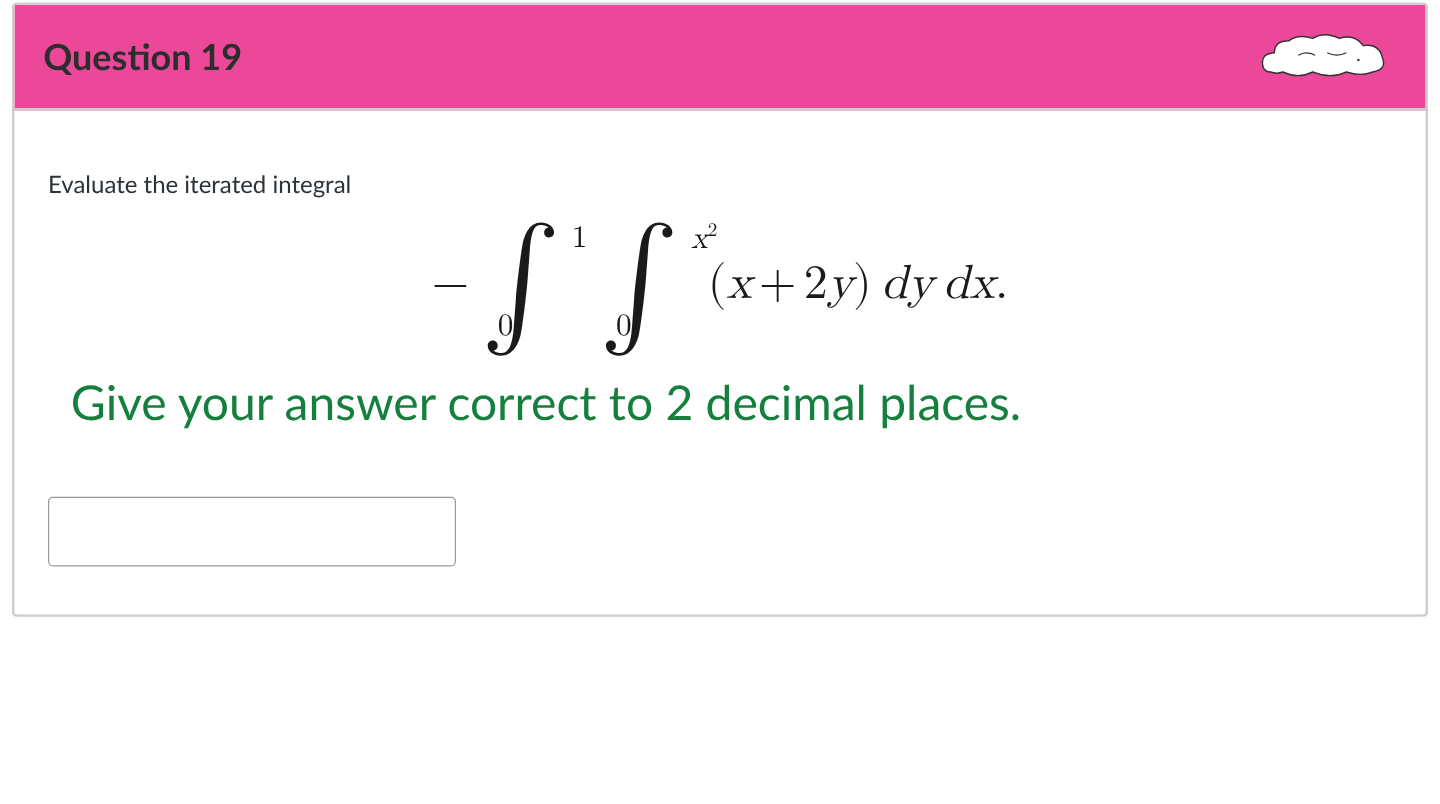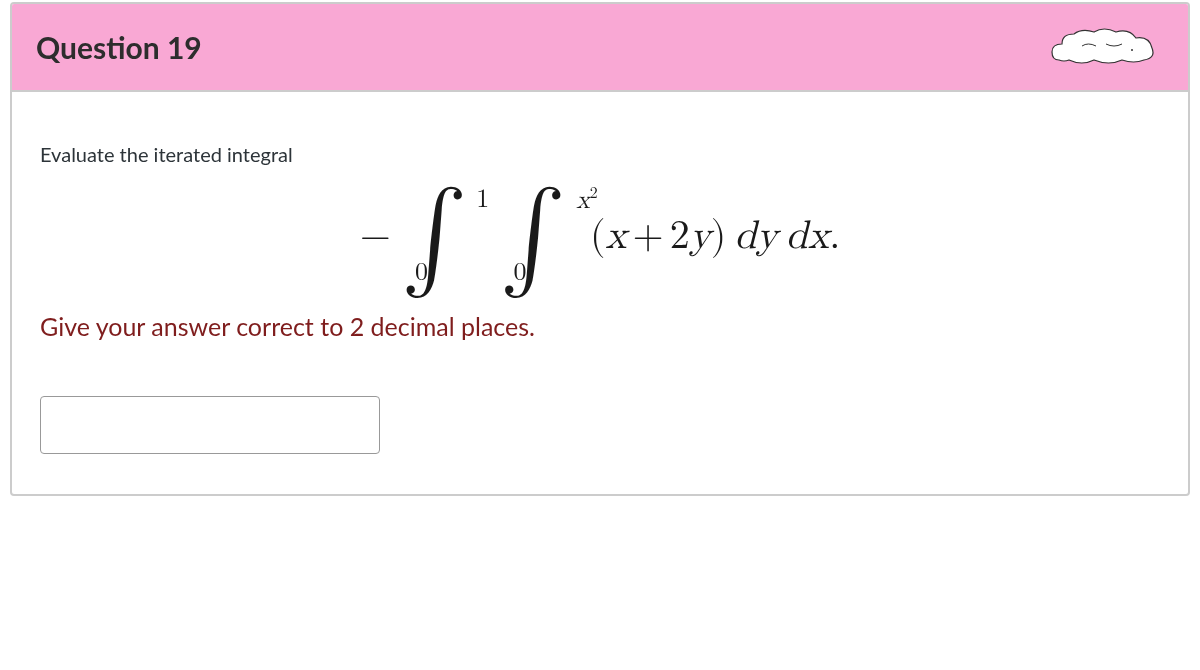--- a/index.html
+++ b/index.html
@@ -14,21 +14,21 @@
       height: 670px;
       position: relative;
     }
     .question-container {
       border: 2px solid #ccc;
       border-radius: 4px;
       margin: 2px 10px 10px 10px;
       overflow: hidden;
     }
     .question-header {
-      background: #f9a8d4;
+      background: #ec4899;
       border-bottom: 2px solid #ccc;
       padding: 18px 24px;
       display: flex;
       align-items: center;
       justify-content: space-between;
     }
     .question-title {
       font-size: 30px;
       font-weight: 700;
       color: #2d2d2d;
@@ -102,23 +102,24 @@
     }
     .integrand .plus {
       font-style: normal;
       margin: 0 6px;
     }
     .integrand .dvar {
       font-style: italic;
       margin-left: 8px;
     }
     .instruction-text {
-      font-size: 25px;
-      color: #7f1d1d;
+      font-size: 40px;
+      color: #15803d;
       margin-bottom: 55px;
+      margin-left: 19px;
     }
     .answer-input {
       width: 340px;
       height: 58px;
       border: 1.5px solid #999;
       border-radius: 4px;
       font-size: 22px;
       padding: 0 12px;
       background: #fff;
     }

